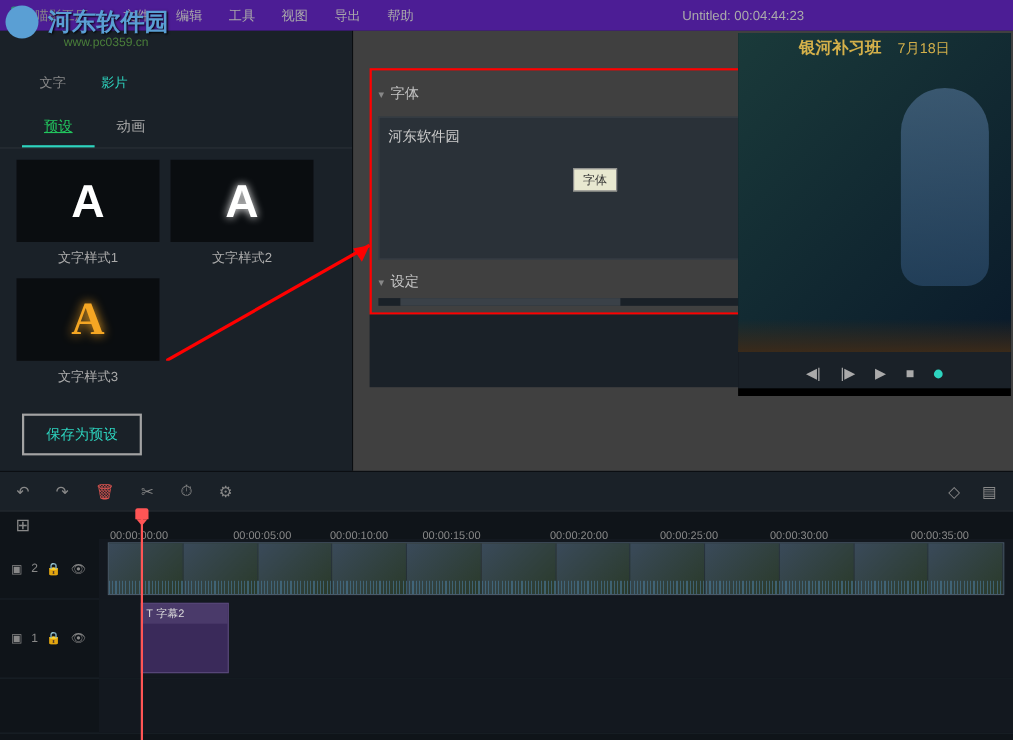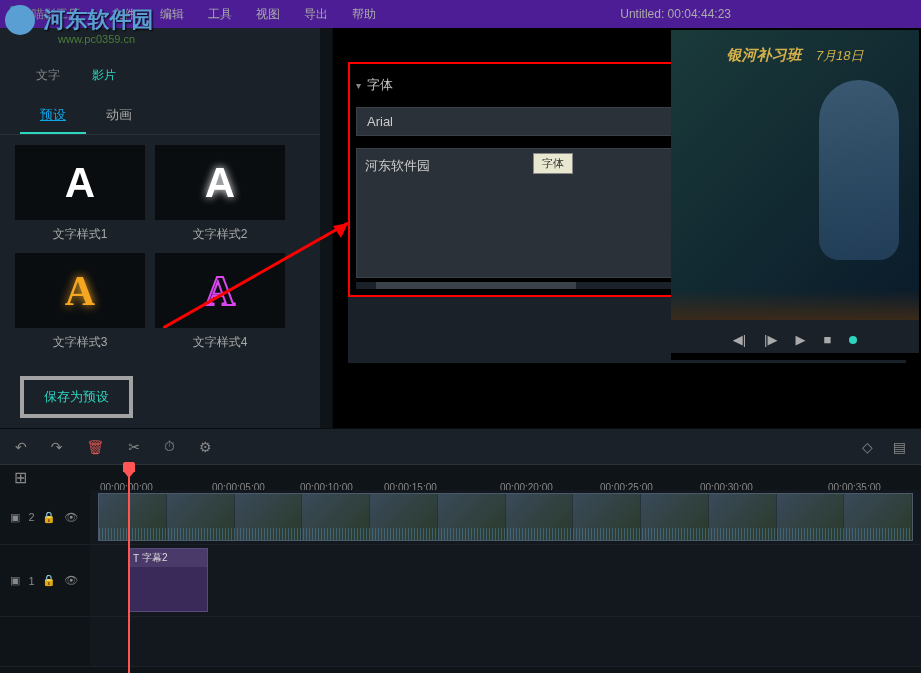--- a/index.html
+++ b/index.html
@@ -21,34 +21,34 @@
 
 .main-area { display: flex; height: 400px; justify-content: space-between; }
 
 
 .left-panel { width: 320px; background: #1a2128; padding: 10px 0; }
 .media-tabs { display: flex; padding: 0 20px; margin-top: 25px; margin-bottom: 10px; }
 .media-tab { padding: 4px 16px; font-size: 12px; color: #888; cursor: pointer; }
 .media-tab.active { color: #2dd4bf; }
 .sub-tabs { display: flex; padding: 0 20px; border-bottom: 1px solid #2a3138; margin-bottom: 10px; }
 .sub-tab { padding: 8px 20px; font-size: 13px; cursor: pointer; color: #aaa; }
-.sub-tab.active { color: #0ea5e9; border-bottom: 2px solid #2dd4bf; text-decoration: underline; }
+.sub-tab.active { color: #22c55e; border-bottom: 2px solid #2dd4bf; text-decoration: underline; }
 .preset-grid { display: flex; flex-wrap: wrap; padding: 0 15px; gap: 10px; max-height: 250px; overflow: hidden; }
 .preset-item { width: 130px; text-align: center; }
 .preset-thumb { width: 130px; height: 75px; background: #0a0d10; display: flex; align-items: center; justify-content: center; font-size: 42px; font-weight: bold; cursor: pointer; }
 .preset-label { font-size: 12px; margin-top: 6px; color: #aaa; }
 .style1 { color: #fff; }
 .style2 { color: #fff; text-shadow: 0 0 8px #fff; }
 .style3 { color: #f5a623; text-shadow: 0 0 10px #f5a623; font-family: serif; }
 .style4 { color: transparent; -webkit-text-stroke: 2px #d946ef; font-family: serif; }
 
-.save-preset-btn { margin: 25px 20px 10px; padding: 8px 20px; border: 4px solid #a3a3a3; color: #2dd4bf; background: transparent; font-size: 13px; cursor: pointer; display: inline-block; }
-
-
-.right-panel { flex: 1; background: #000000; border-left: 1px solid #0a0d10; padding: 10px 15px; position: relative; margin-left: 12px; }
+.save-preset-btn { margin: 25px 20px 10px; padding: 8px 20px; border: 2px solid #a3a3a3; color: #2dd4bf; background: transparent; font-size: 13px; cursor: pointer; display: inline-block; }
+
+
+.right-panel { flex: 1; background: #404040; border-left: 1px solid #0a0d10; padding: 10px 15px; position: relative; }
 .highlight-box { border: 2px solid #ff0000; padding: 6px; }
 .arrow { position: absolute; top: 180px; left: -170px; width: 200px; height: 120px; pointer-events: none; z-index: 50; }
 .text-name-row { display: flex; justify-content: flex-end; margin-bottom: 6px; font-size: 13px; }
 .section-header { font-size: 13px; padding: 6px 0; cursor: pointer; }
 .section-header::before { content: "▾"; margin-right: 6px; font-size: 10px; color: #888; }
 .font-row { display: flex; gap: 8px; margin: 6px 0; align-items: center; }
 .font-select { flex: 1; background: #2a3138; border: 1px solid #3a4148; color: #ccc; padding: 6px 10px; font-size: 13px; position: relative; }
 .font-size { width: 55px; background: #2a3138; border: 1px solid #3a4148; color: #ccc; padding: 6px 8px; font-size: 13px; }
 .bold-btn, .italic-btn { width: 28px; height: 30px; background: transparent; color: #aaa; border: none; font-size: 16px; cursor: pointer; }
 .bold-btn { font-weight: bold; }
@@ -57,21 +57,21 @@
 .tooltip { position: absolute; background: #e8e8d0; color: #333; padding: 2px 8px; font-size: 11px; border: 1px solid #888; top: 125px; left: 200px; z-index: 20; }
 .select-caret { float: right; color: #888; font-size: 10px; }
 
 .bottom-btns { display: flex; justify-content: flex-end; gap: 12px; padding: 15px 20px; background: #1a2128; }
 .adv-btn { padding: 8px 24px; border: 1px solid #2dd4bf; color: #2dd4bf; background: transparent; font-size: 13px; cursor: pointer; }
 .confirm-btn { padding: 8px 28px; background: #2dd4bf; color: #0a0d10; border: none; font-size: 13px; cursor: pointer; }
 
 
 .preview-panel { position: absolute; top: 30px; right: 2px; width: 248px; height: 330px; background: #000; }
 .preview-img { width: 100%; height: 290px; background: linear-gradient(135deg, #1a3a3a 0%, #0a1a2a 100%); position: relative; overflow: hidden; }
-.preview-overlay { position: absolute; top: 16px; width: 100%; text-align: center; font-style: italic; }
+.preview-overlay { position: absolute; top: 4px; width: 100%; text-align: center; }
 .preview-title { color: #d4b04a; font-size: 15px; font-weight: bold; }
 .preview-date { color: #d4b04a; font-size: 13px; margin-left: 10px; }
 .preview-figure { position: absolute; right: 20px; top: 50px; width: 80px; height: 180px; background: linear-gradient(180deg, #4a6a8a 0%, #2a4a6a 100%); border-radius: 40px 40px 20px 20px; opacity: 0.7; }
 .preview-bottom { position: absolute; bottom: 0; left: 0; right: 0; height: 30px; background: linear-gradient(0deg, #3a2a1a 0%, transparent 100%); }
 
 .player-controls { display: flex; justify-content: center; align-items: center; gap: 18px; padding: 12px 0 6px; background: #1a2128; }
 .player-btn { color: #aaa; cursor: pointer; font-size: 13px; }
 .player-dot { width: 8px; height: 8px; background: #2dd4bf; border-radius: 50%; }
 
 
@@ -153,55 +153,38 @@
             <span class="style2">A</span>
           </div>
         <div class="preset-label">文字样式2</div>
       </div>
       <div class="preset-item">
         <div class="preset-thumb">
             <span class="style3">A</span>
           </div>
         <div class="preset-label">文字样式3</div>
       </div>
-      <div class="preset-item">
-        <div class="preset-thumb">
-            <span class="style4">A</span>
-          </div>
-        <div class="preset-label">文字样式4</div>
-      </div>
     </div>
     <button class="save-preset-btn">保存为预设</button>
   </div>
 
   <div class="right-panel">
     <svg class="arrow" viewBox="0 0 200 120">
       <line x1="0" y1="120" x2="185" y2="15" stroke="#ff0000" stroke-width="3"></line>
       <polygon points="185,15 170,18 178,30" fill="#ff0000"></polygon>
     </svg>
     <div class="text-name-row">
       <span>文字名称：</span>
       <span>字幕2</span>
     </div>
     <div class="highlight-box">
       <div class="section-header">字体</div>
-      <div class="font-row">
-        <div class="font-select">
-          <span>Arial</span>
-          <span class="select-caret">⌵</span>
-        </div>
-        <div class="font-size">
-          <span>24</span>
-          <span class="select-caret">⌵</span>
-        </div>
-        <button class="bold-btn">B</button>
-        <button class="italic-btn">I</button>
-      </div>
       <div class="tooltip">字体</div>
       <textarea class="text-area" style="">河东软件园</textarea>
+      <div class="section-header">设定</div>
       <div class="hscroll">
           <div class="hscroll-thumb"></div>
         </div>
     </div>
     <div class="bottom-btns">
       <button class="adv-btn">高级编辑</button>
       <button class="confirm-btn">确认</button>
     </div>
   </div>
 </div>

